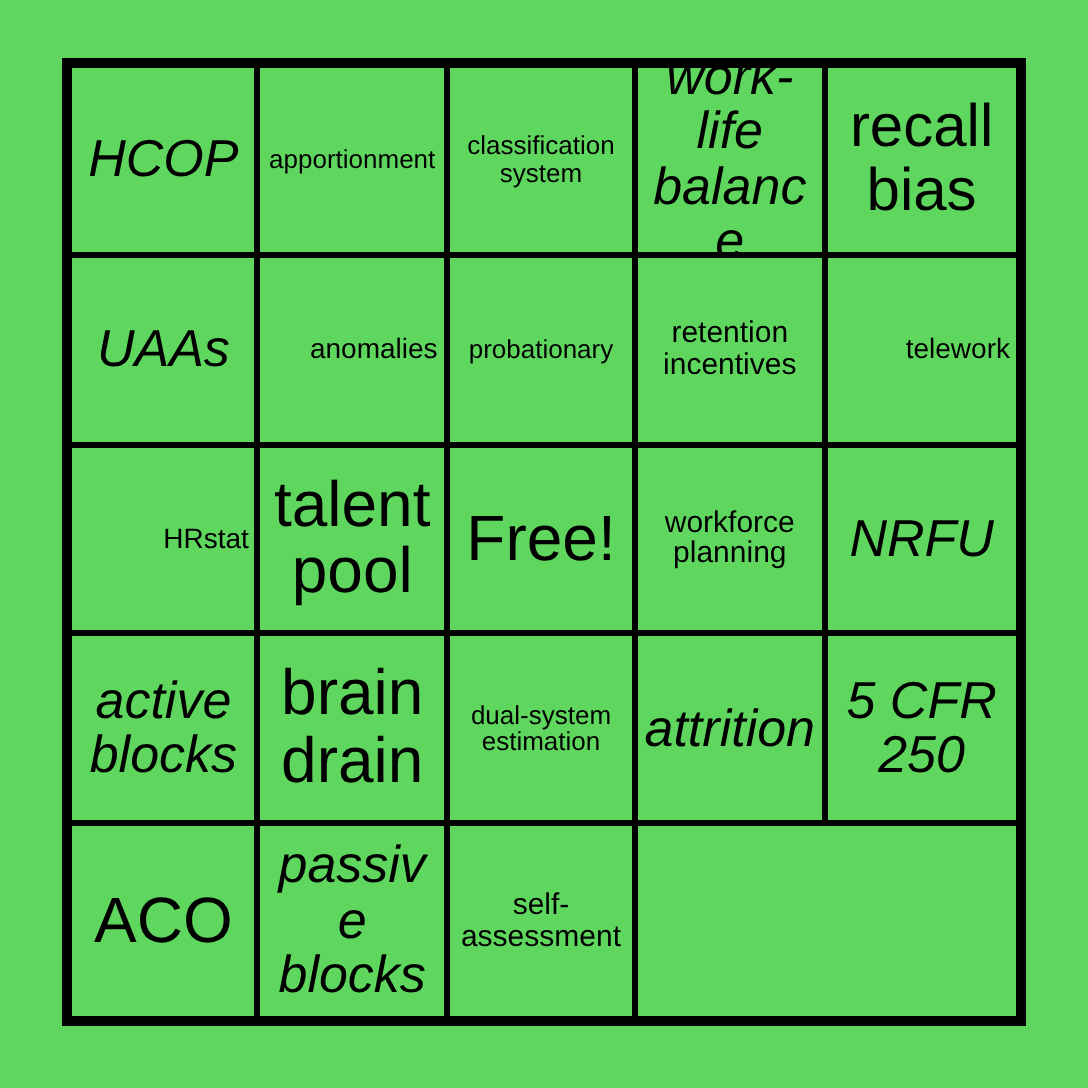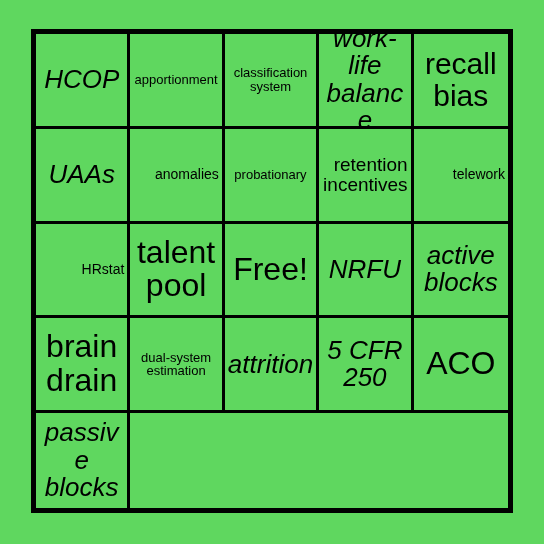--- a/index.html
+++ b/index.html
@@ -47,21 +47,21 @@
     line-height: 1.06;
     word-break: break-word;
     display: block;
     width: 100%;
   }
   
   .sz-xl  { font-size: 32px; }
   .sz-lg  { font-size: 30px; }
   .sz-md  { font-size: 26px; font-style: italic; }
   .sz-sm  { font-size: 14px; text-align: right; }
-  .sz-xs  { font-size: 19px; text-align: right; }
+  .sz-xs  { font-size: 15px; }
   .sz-xxs { font-size: 13px; }
 </style>
 </head>
 <body>
 
 <div id="bingo-card">
     <div class="bingo-cell">
       <span class="cell-text sz-md">HCOP</span>
     </div>
     <div class="bingo-cell">
@@ -94,20 +94,23 @@
     <div class="bingo-cell">
       <span class="cell-text sz-sm">HRstat</span>
     </div>
     <div class="bingo-cell">
       <span class="cell-text sz-xl">talent pool</span>
     </div>
     <div class="bingo-cell">
       <span class="cell-text sz-xl">Free!</span>
     </div>
     <div class="bingo-cell">
+      <span class="cell-text sz-xs">workforce planning</span>
+    </div>
+    <div class="bingo-cell">
       <span class="cell-text sz-md">NRFU</span>
     </div>
     <div class="bingo-cell">
       <span class="cell-text sz-md">active blocks</span>
     </div>
     <div class="bingo-cell">
       <span class="cell-text sz-xl">brain drain</span>
     </div>
     <div class="bingo-cell">
       <span class="cell-text sz-xxs">dual-system estimation</span>
@@ -117,13 +120,16 @@
     </div>
     <div class="bingo-cell">
       <span class="cell-text sz-md">5 CFR 250</span>
     </div>
     <div class="bingo-cell">
       <span class="cell-text sz-xl">ACO</span>
     </div>
     <div class="bingo-cell">
       <span class="cell-text sz-md">passive blocks</span>
     </div>
+    <div class="bingo-cell">
+      <span class="cell-text sz-xs">self-assessment</span>
+    </div>
   </div>
 
 </body></html>

